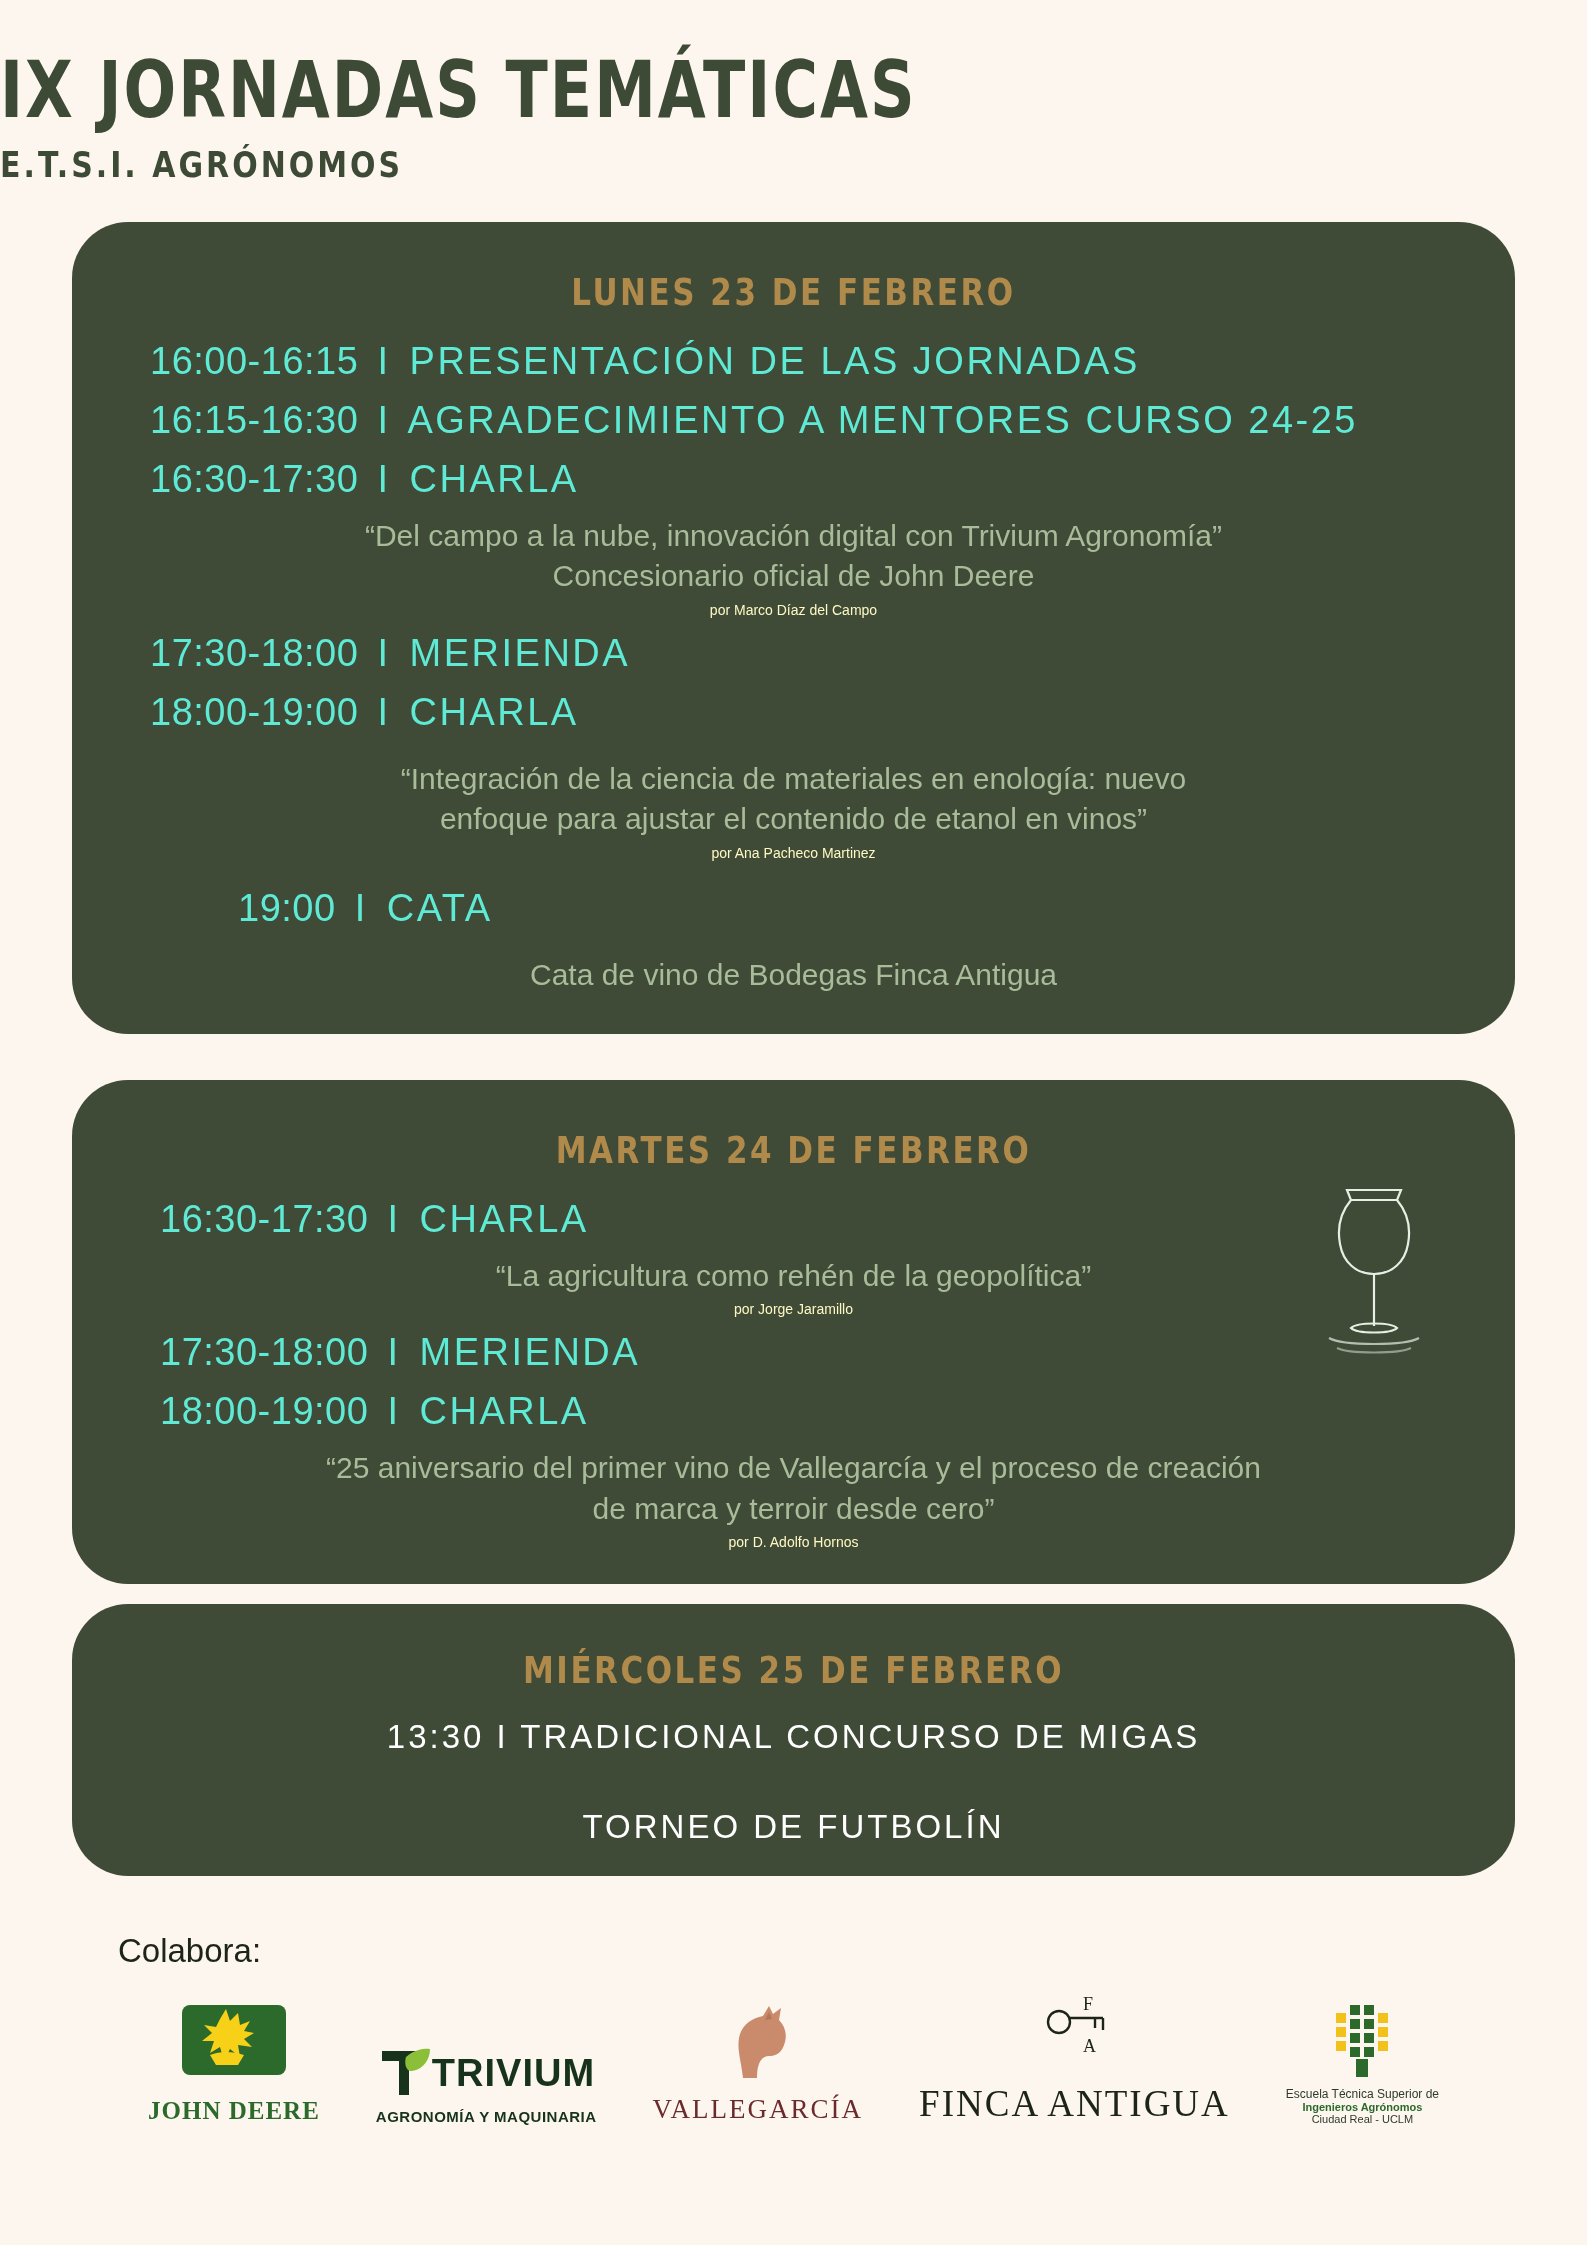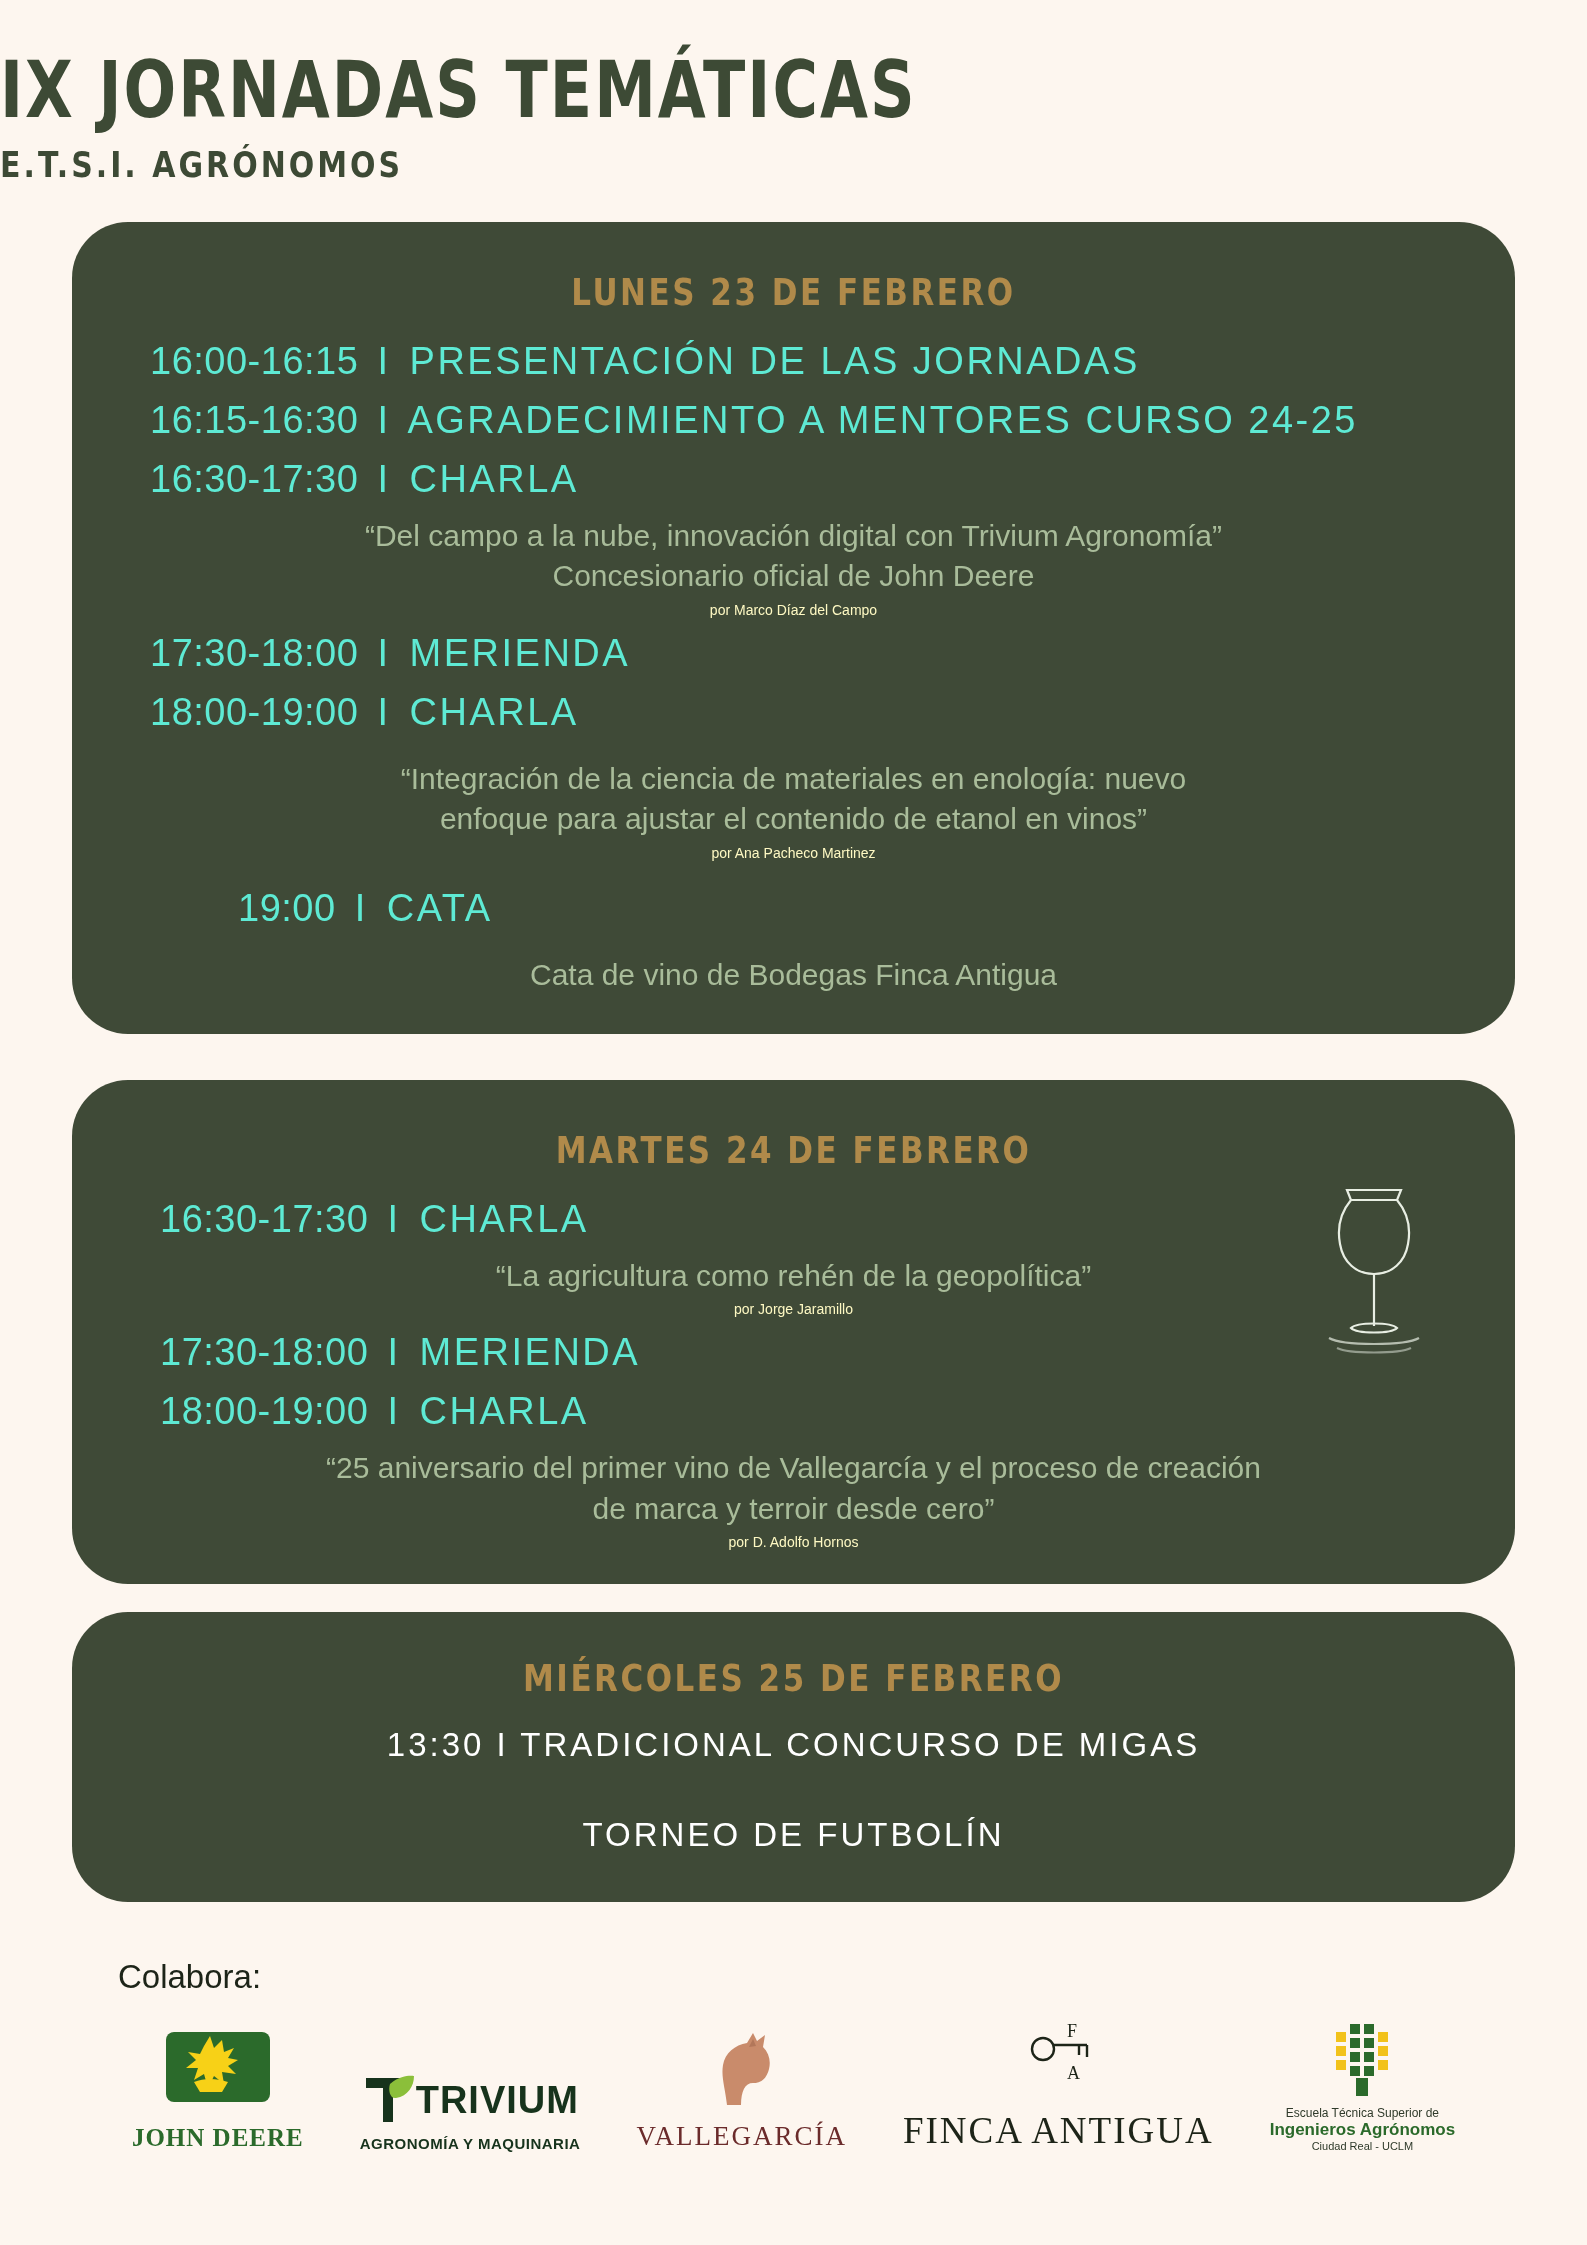--- a/index.html
+++ b/index.html
@@ -55,21 +55,21 @@
     position: relative;
     margin: 0 auto;
     width: 1443px;
     background: #3f4a37;
     border-radius: 56px;
     box-sizing: border-box;
     color: #ffffff;
   }
   .card-1 { margin-top: 44px; padding: 26px 40px 36px 40px; }
   .card-2 { margin-top: 46px; padding: 26px 40px 20px 40px; }
-  .card-3 { margin-top: 28px; padding: 22px 40px 48px 40px; }
+  .card-3 { margin-top: 20px; padding: 22px 40px 30px 40px; }
 
   .day-title {
     text-align: center;
     font-family: "DejaVu Sans", sans-serif;
     font-weight: bold;
     font-size: 31px;
     letter-spacing: 2.5px;
     color: #b08a4a;
     text-transform: uppercase;
     transform: scaleY(1.22);
@@ -186,21 +186,21 @@
     margin-top: 4px;
   }
   .finca-name {
     font-family: "Liberation Serif", serif;
     font-size: 37px;
     letter-spacing: 2px;
     color: #1d2418;
     margin-top: 6px;
   }
   .uclm-t1 { font-size: 12px; color: #2f3a2a; }
-  .uclm-t2 { font-size: 17px; font-weight: bold; color: #2b6a2b; }
+  .uclm-t2 { font-size: 11px; font-weight: bold; color: #2b6a2b; }
   .uclm-t3 { font-size: 11px; color: #2f3a2a; }
 </style>
 </head>
 <body>
 
 <div class="poster">
 
   <div class="header">
     <h1>IX JORNADAS TEMÁTICAS</h1>
     <h2>E.T.S.I. AGRÓNOMOS</h2>

